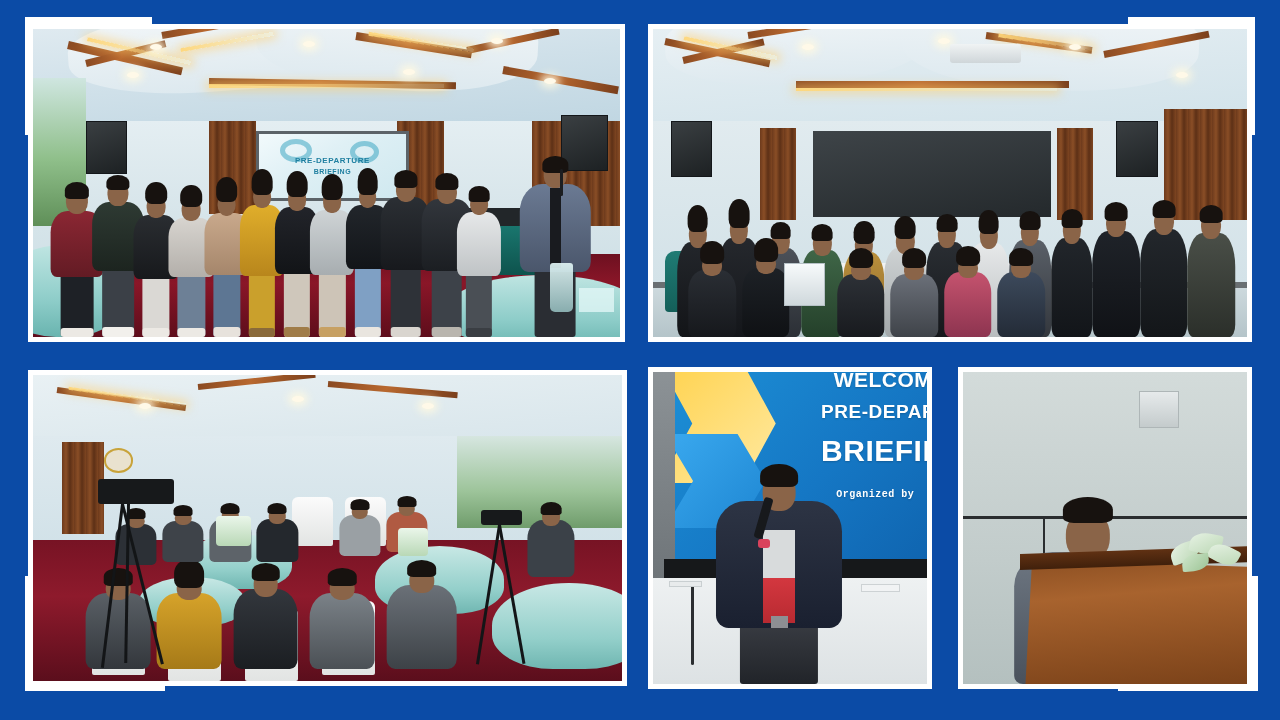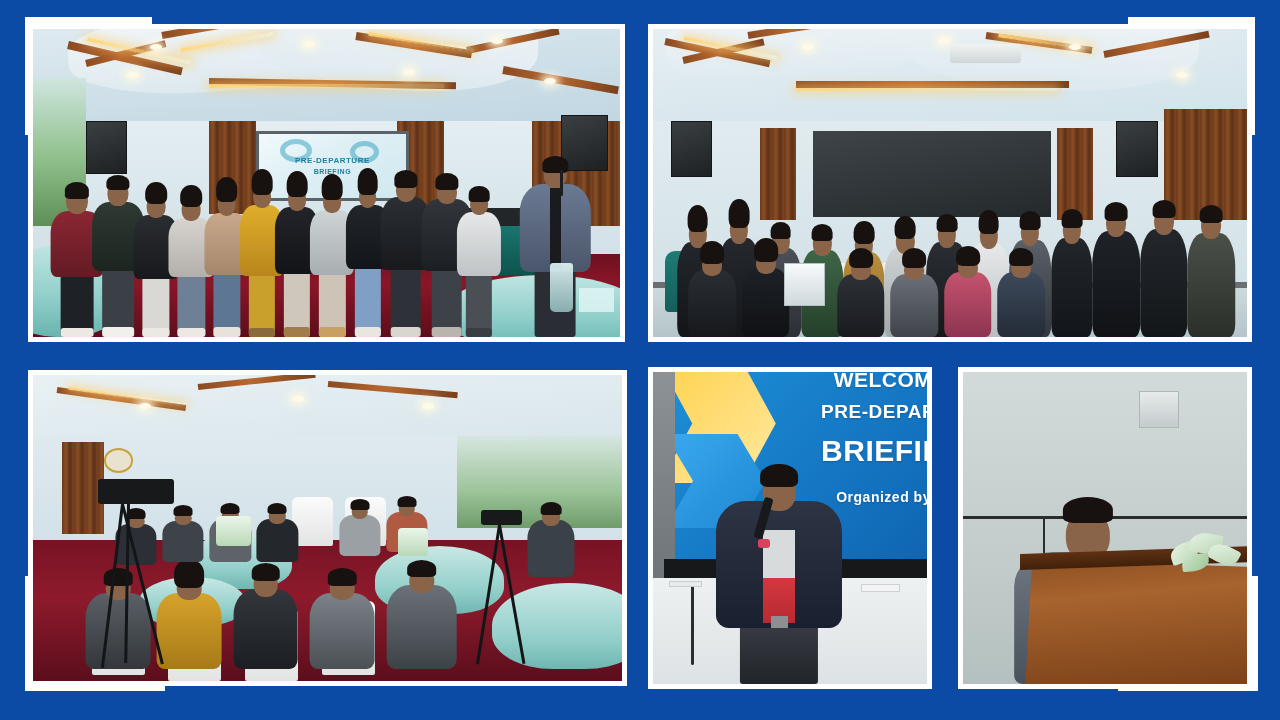--- a/index.html
+++ b/index.html
@@ -713,21 +713,21 @@
 
       <div class="p4-leftpanel"></div>
 
       <div class="p4-slide">
         <div class="p4-chevron"></div>
         <div class="p4-chevron-blue"></div>
 
         <div class="p4-slide-text" style="left:63%;top:-2%;font-size:21px;">WELCOME</div>
         <div class="p4-slide-text" style="left:58%;top:14%;font-size:19px;">PRE-DEPARTURE</div>
         <div class="p4-slide-text" style="left:58%;top:30%;font-size:30px;">BRIEFING</div>
-        <div class="p4-slide-text" style="left:64%;top:57%;font-size:14px;font-weight:bold;">Organized by</div>
+        <div class="p4-slide-text" style="left:64%;top:57%;font-size:10px;font-weight:bold;font-family:Liberation Mono, monospace;">Organized by</div>
       </div>
 
       <div class="p4-taskbar">
         <div style="width:6px;height:6px;background:#4aa3e8;"></div>
         <div class="p4-search-pill">
           <span>⚲</span>
           <span>Search</span>
         </div>
         <div style="width:7px;height:6px;background:#e0483c;"></div>
         <div style="width:7px;height:6px;background:#cfd3d6;"></div>

